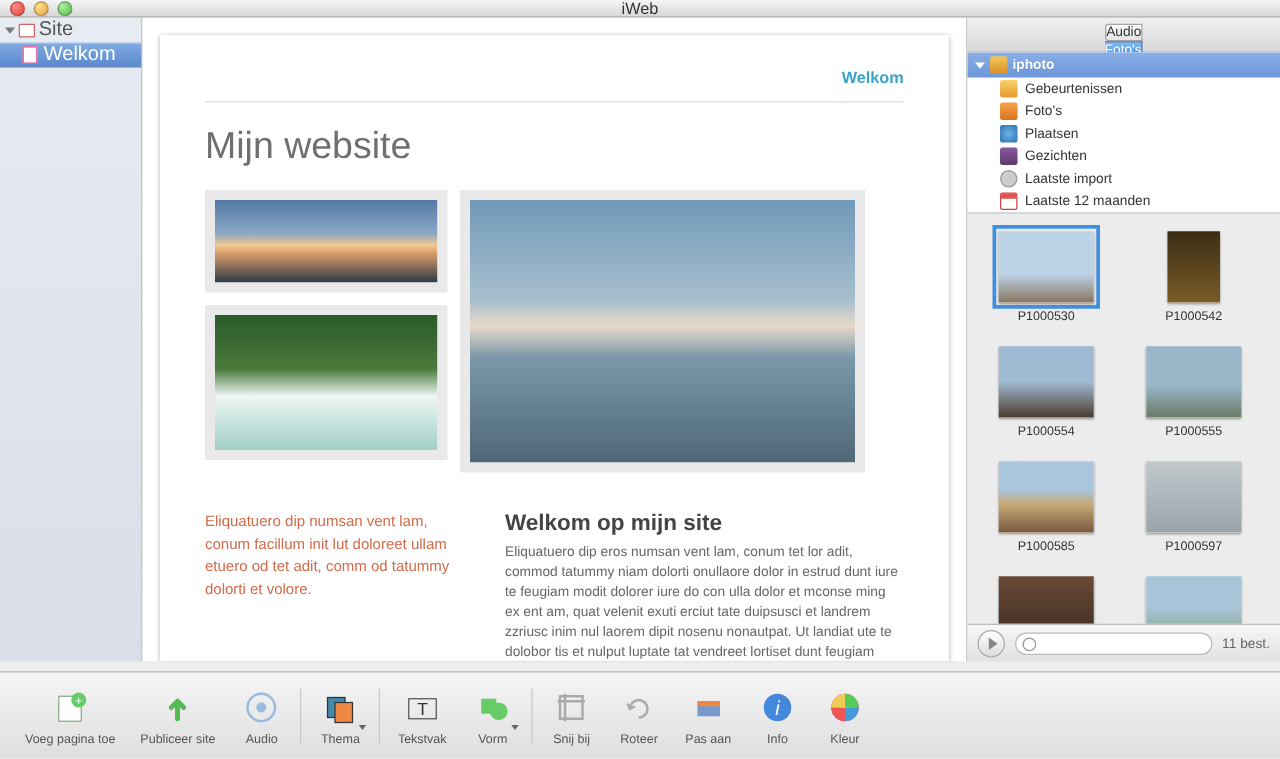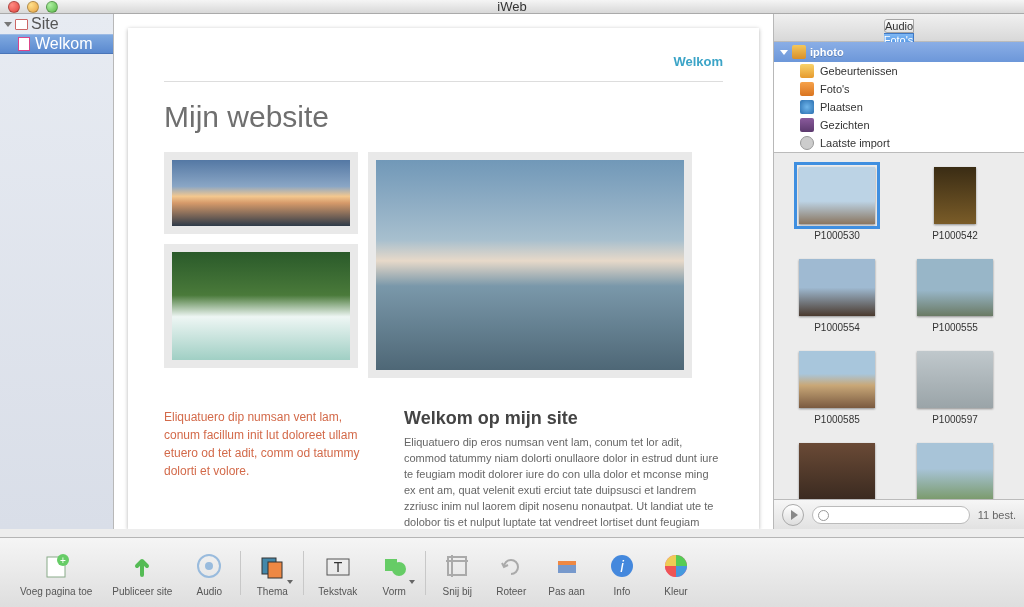--- a/index.html
+++ b/index.html
@@ -165,20 +165,24 @@
             <span>Plaatsen</span>
           </div>
           <div class="src-item">
             <span class="ic face"></span>
             <span>Gezichten</span>
           </div>
           <div class="src-item">
             <span class="ic imp"></span>
             <span>Laatste import</span>
           </div>
+          <div class="src-item">
+            <span class="ic cal"></span>
+            <span>Laatste 12 maanden</span>
+          </div>
         </div>
     </div>
     <div class="grid-area">
       <div class="thumb-grid" id="thumb-host">
           <div class="thumb sel">
             <div class="img t1"></div>
             <div>P1000530</div>
           </div>
           <div class="thumb">
             <div class="img t2"></div>

